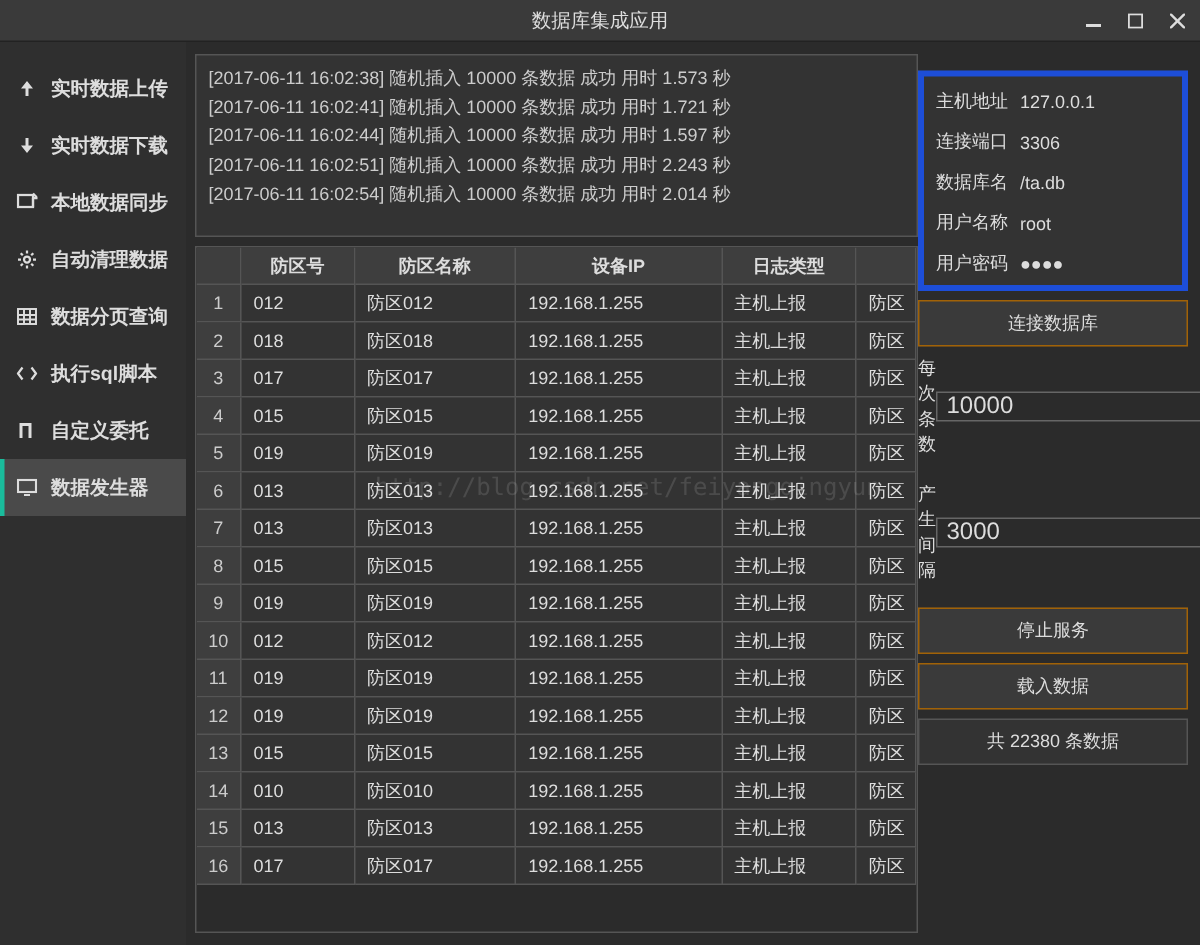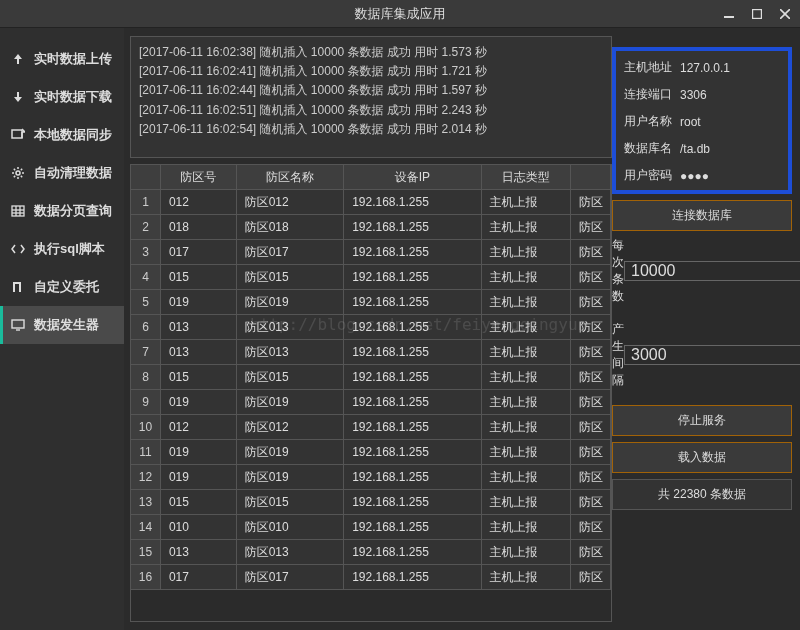--- a/index.html
+++ b/index.html
@@ -12,21 +12,21 @@
 .sidebar { width: 124px; background: #2f2f2f; padding-top: 12px; font-weight: bold; }
 .sidebar-item { display: flex; align-items: center; padding: 10px 10px; color: #ddd; cursor: pointer; gap: 8px; font-size: 13px; }
 .sidebar-item.active { background: #4a4a4a; border-left: 3px solid #1abc9c; padding-left: 7px; }
 .sbicon { width: 16px; height: 16px; display: flex; align-items: center; justify-content: center; flex-shrink: 0; }
 .main { flex: 1; display: flex; gap: 0; padding: 8px 8px 8px 6px; min-width: 0; }
 .center { flex: 1; display: flex; flex-direction: column; gap: 6px; min-width: 0; }
 .logbox { border: 1px solid #555; background: #333; padding: 6px 8px; height: 122px; overflow: hidden; font-size: 12px; line-height: 1.6; color: #ccc; white-space: nowrap; }
 .tablewrap { border: 1px solid #555; flex: 1; overflow: hidden; display: flex; flex-direction: column; }
 .thead { display: flex; background: #3e3e3e; }
 .th, .td { border-right: 1px solid #555; border-bottom: 1px solid #555; padding: 4px 8px; height: 25px; display: flex; align-items: center; overflow: hidden; white-space: nowrap; }
-.th { color: #ddd; justify-content: center; background: #3e3e3e; font-size: 12px; }
+.th { color: #ddd; justify-content: center; background: #3e3e3e; font-size: 12px; font-weight: bold; }
 .c0 { width: 30px; justify-content: center; }
 .c1 { width: 76px; }
 .c2 { width: 108px; }
 .c3 { width: 138px; }
 .c4 { width: 90px; }
 .c5 { width: 40px; }
 .tbody { flex: 1; overflow: hidden; }
 .trow { display: flex; background: #333; }
 .trow:nth-child(even) { background: #333; }
 .trow .td.c0 { background: #3e3e3e; color: #ccc; }
@@ -296,26 +296,26 @@
       <div class="panel-group">
         <div class="field">
             <span class="field-label">主机地址</span>
             <span class="field-value">127.0.0.1</span>
           </div>
         <div class="field">
             <span class="field-label">连接端口</span>
             <span class="field-value">3306</span>
           </div>
         <div class="field">
+            <span class="field-label">数据库名</span>
+            <span class="field-value">/ta.db</span>
+          </div>
+        <div class="field">
             <span class="field-label">用户名称</span>
             <span class="field-value">root</span>
-          </div>
-        <div class="field">
-            <span class="field-label">数据库名</span>
-            <span class="field-value">/ta.db</span>
           </div>
         <div class="field">
             <span class="field-label">用户密码</span>
             <span class="field-value">●●●●</span>
           </div>
       </div>
       <div class="btn">连接数据库</div>
       <div class="field">
           <span class="field-label">每次条数</span>
           <input class="input" value="10000" style="">

